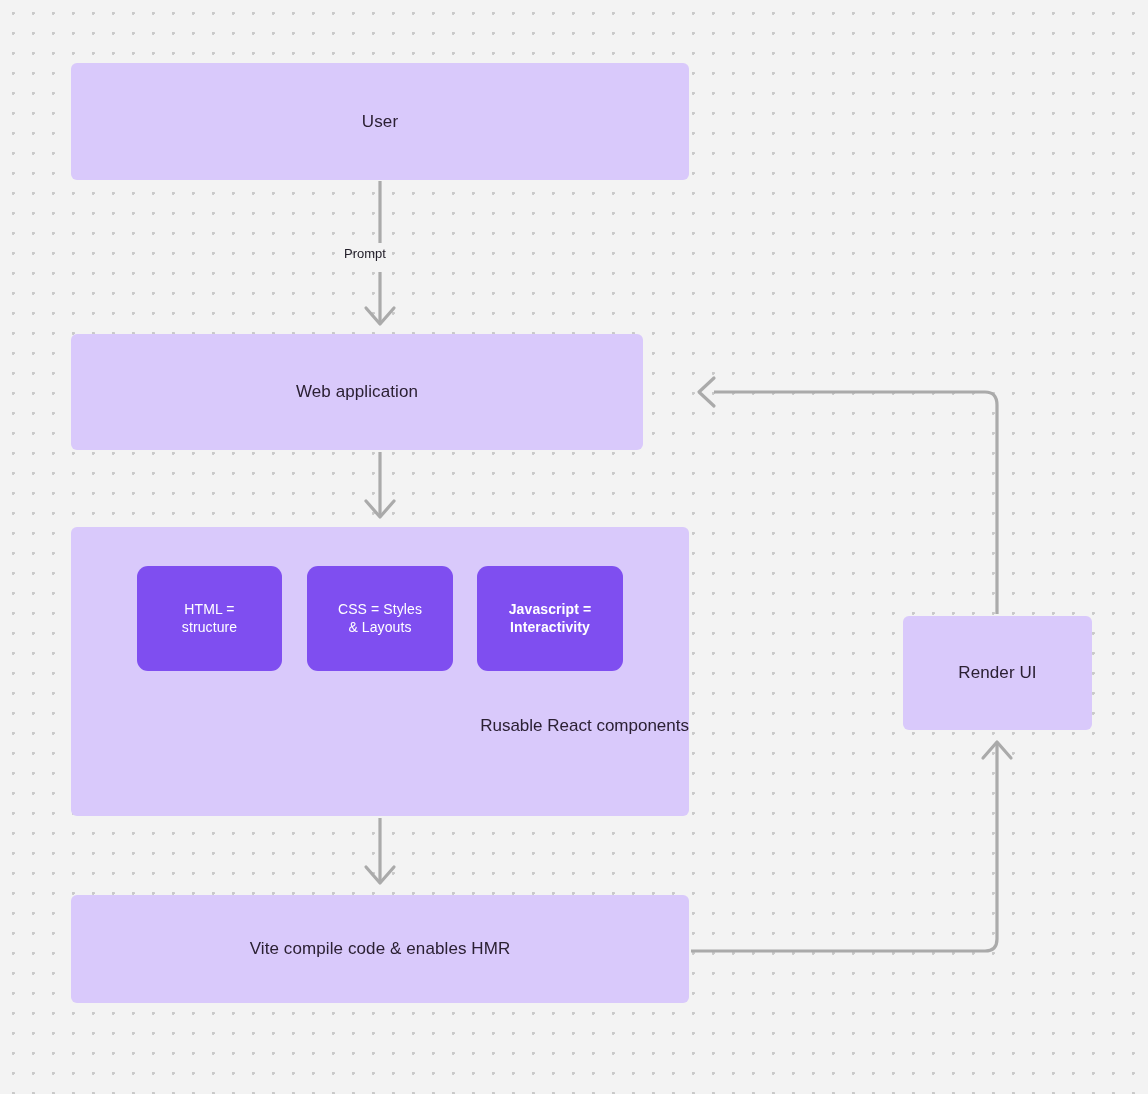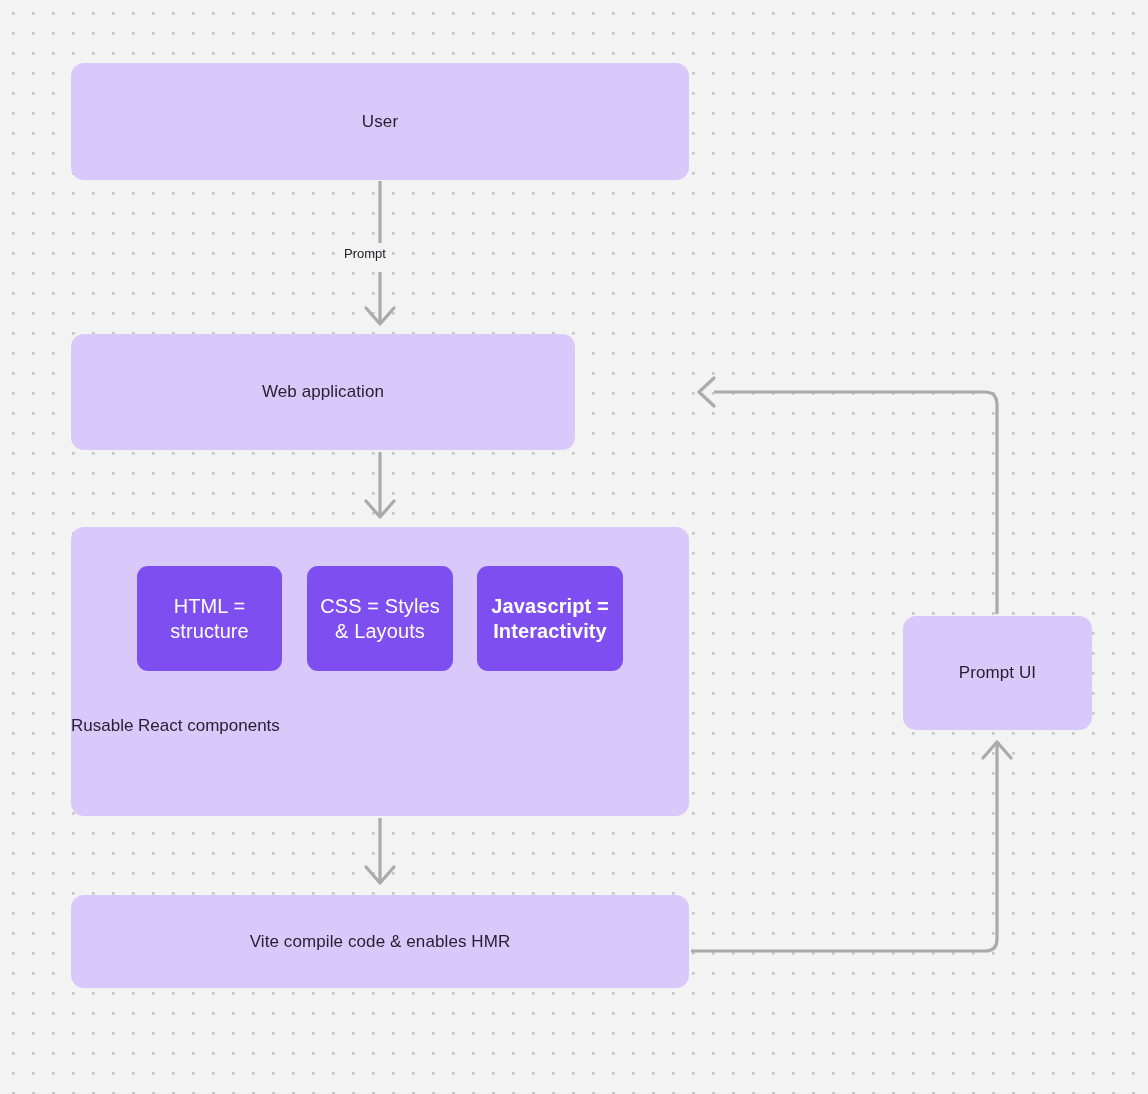--- a/index.html
+++ b/index.html
@@ -17,57 +17,57 @@
     height: 1094px;
     overflow: hidden;
     background-color: #f3f3f3;
     background-image: radial-gradient(circle at 1.4px 1.4px, #c9c9c9 1.4px, rgba(0,0,0,0) 1.5px);
     background-size: 20px 20px;
     background-position: 12px 12px;
   }
   .node {
     position: absolute;
     box-sizing: border-box;
-    border-radius: 13px;
+    border-radius: 6px;
     display: flex;
     align-items: center;
     justify-content: center;
     color: #2b2033;
     font-size: 17px;
     line-height: 1.25;
     text-align: center;
     letter-spacing: 0.1px;
   }
   .node-light {
     background: #d9c9fb;
   }
   .node-strong {
     background: #7f4ef0;
     color: #ffffff;
     border-radius: 11px;
-    font-size: 20px;
+    font-size: 14px;
   }
   
   #node-user        { left: 71px;  top: 63px;  width: 618px; height: 117px; }
-  #node-webapp      { left: 71px;  top: 334px; width: 504px; height: 116px; }
+  #node-webapp      { left: 71px;  top: 334px; width: 572px; height: 116px; }
   #node-components  { left: 71px;  top: 527px; width: 618px; height: 289px;
                       align-items: flex-start; justify-content: flex-start; }
-  #node-vite        { left: 71px;  top: 895px; width: 618px; height: 93px; }
+  #node-vite        { left: 71px;  top: 895px; width: 618px; height: 108px; }
   #node-render      { left: 903px; top: 616px; width: 189px; height: 114px; }
 
   #sub-html   { left: 137px; top: 566px; width: 145px; height: 105px; }
   #sub-css    { left: 307px; top: 566px; width: 146px; height: 105px; }
   #sub-js     { left: 477px; top: 566px; width: 146px; height: 105px; font-weight: bold; }
 
   #components-caption {
     position: absolute;
     left: 71px;
     top: 716px;
     width: 618px;
-    text-align: left;
+    text-align: right;
     font-size: 17px;
     color: #2b2033;
   }
 
   .edge-label {
     position: absolute;
     font-size: 13px;
     color: #24202b;
     background: transparent;
     white-space: nowrap;
@@ -154,16 +154,16 @@
     </span>
   </div>
 
   <div id="components-caption">Rusable React components</div>
 
   <div class="node node-light" id="node-vite">
     <span>Vite compile code &amp; enables HMR</span>
   </div>
 
   <div class="node node-light" id="node-render">
-    <span>Prompt UI</span>
+    <span>Render UI</span>
   </div>
 
 </div>
 
 </body></html>

